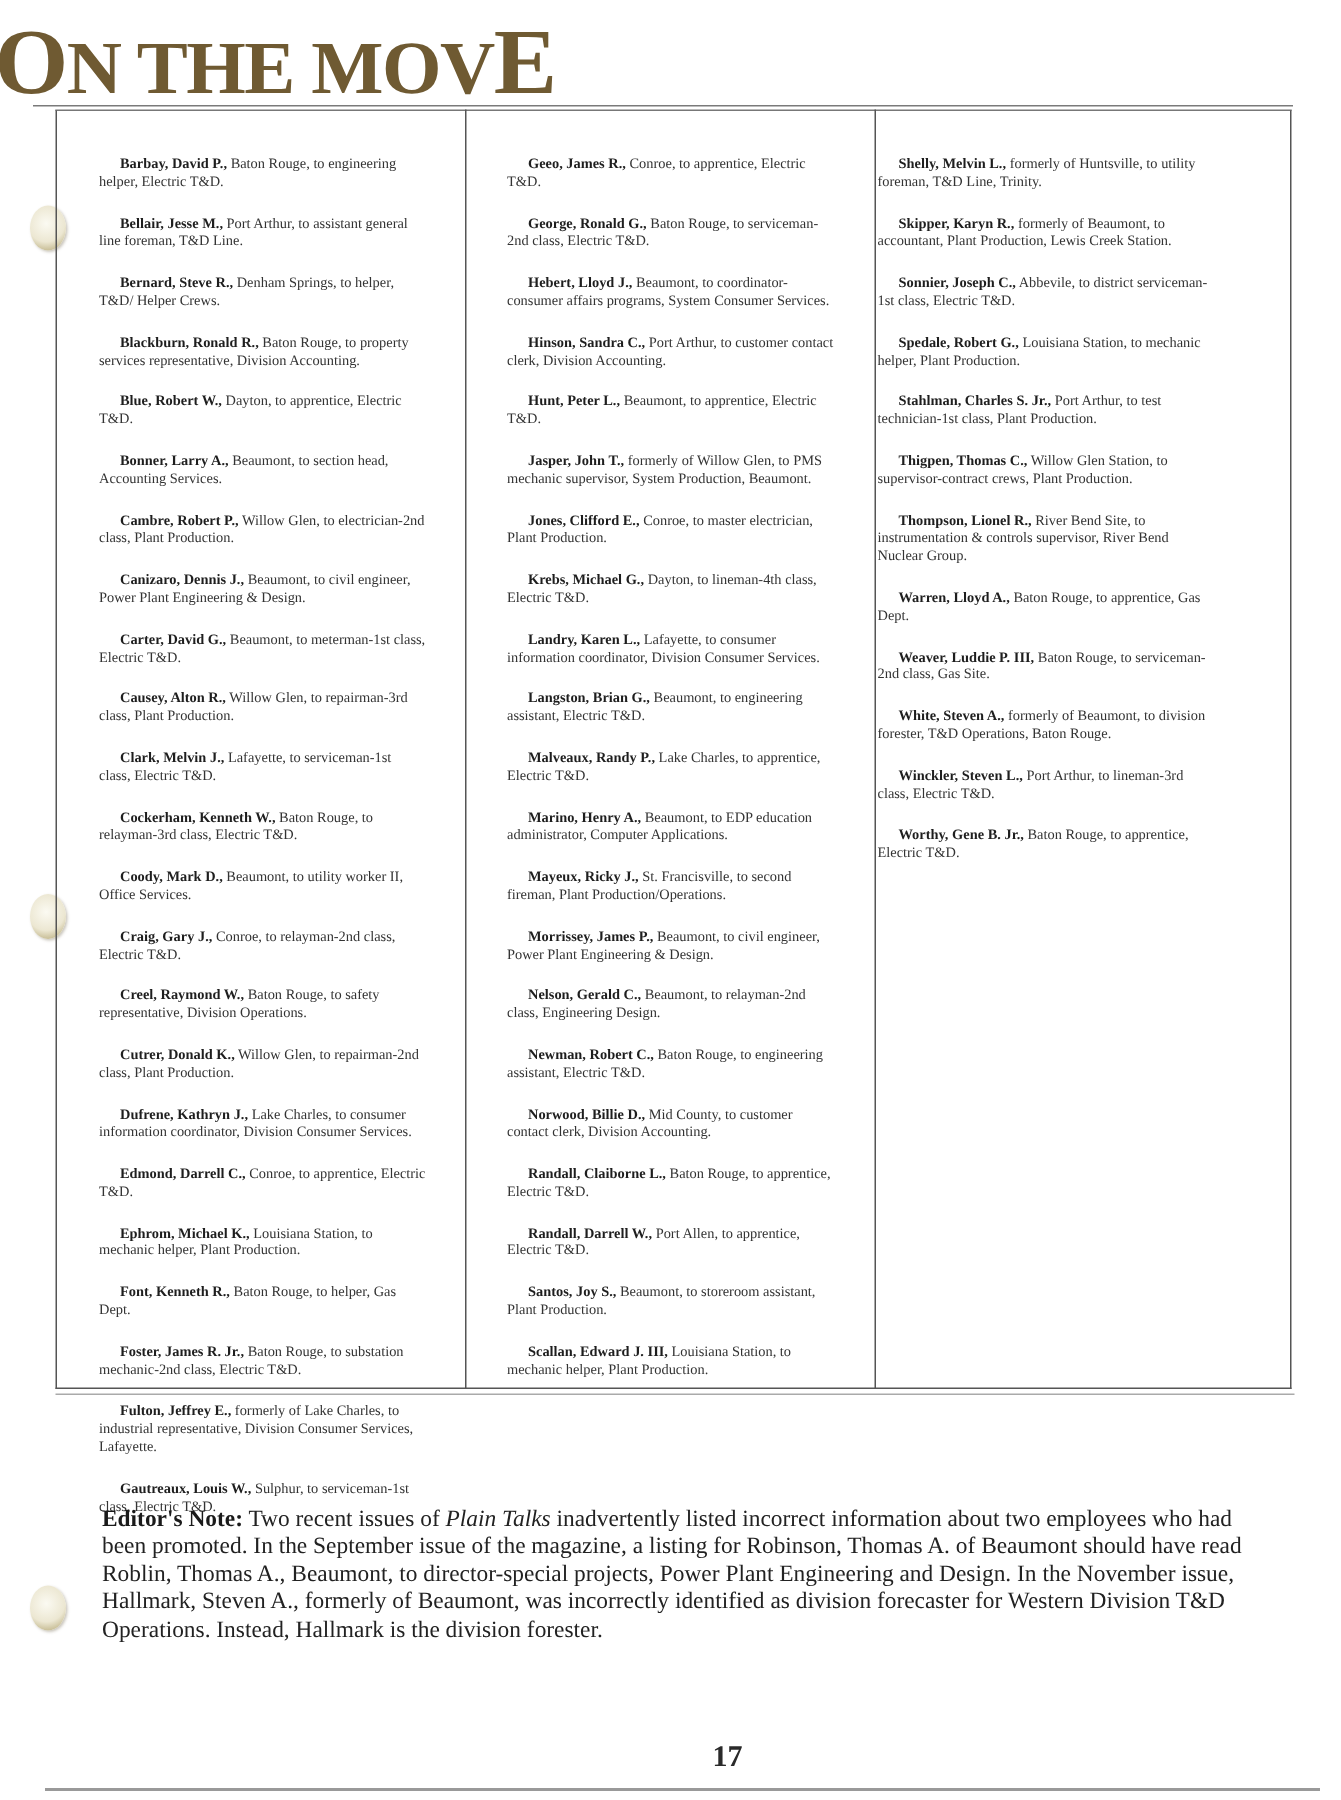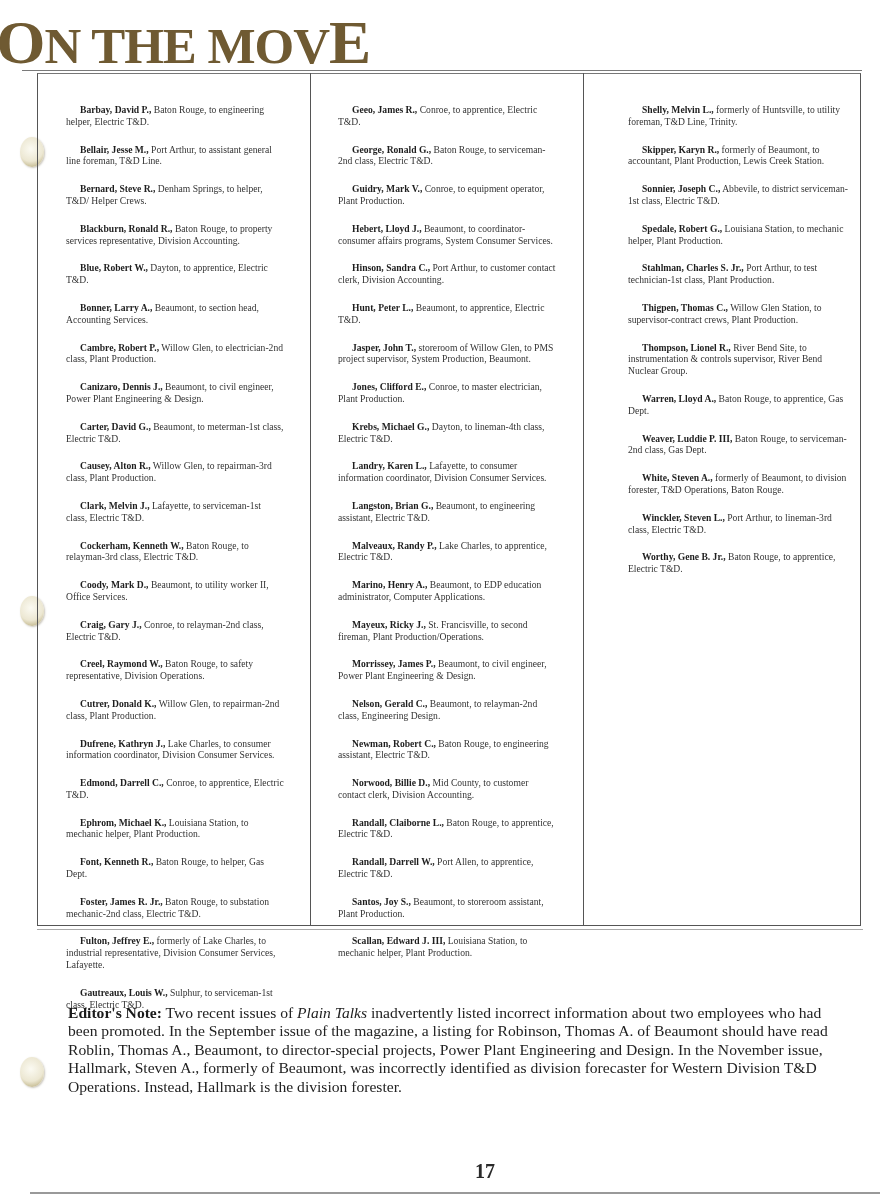--- a/index.html
+++ b/index.html
@@ -32,21 +32,21 @@
   }
   .col {
     position: absolute; top: 88px;
     font-family: "Liberation Serif", "DejaVu Serif", serif;
     font-size: 9.6px; line-height: 11.8px; color: #333;
   }
   .entry { margin: 16px; text-indent: 14px; text-align: left; }
   .entry b { color: #1e1e1e; }
   .c1 { left: 50px; width: 250px; }
   .c2 { left: 322px; width: 252px; }
-  .c3 { left: 612px; width: 252px; }
+  .c3 { left: 569px; width: 252px; }
   .note {
     position: absolute; left: 68px; top: 988px; width: 760px;
     font-family: "Liberation Serif", "DejaVu Serif", serif;
     font-size: 15.6px; line-height: 18.6px; color: #222;
   }
   .note b { color: #1a1a1a; margin-top: 31px; }
   .page-num {
     position: absolute; left: 0; width: 894px; top: 1160px; text-align: center;
     font-family: "Liberation Serif", serif; font-weight: bold; font-size: 20px; color: #2a2a2a; margin-left: 38px;
   }
@@ -97,25 +97,24 @@
     <p class="entry"><b>Edmond, Darrell C.,</b><span> Conroe, to apprentice, Electric T&amp;D.</span></p>
     <p class="entry"><b>Ephrom, Michael K.,</b><span> Louisiana Station, to mechanic helper, Plant Production.</span></p>
     <p class="entry"><b>Font, Kenneth R.,</b><span> Baton Rouge, to helper, Gas Dept.</span></p>
     <p class="entry"><b>Foster, James R. Jr.,</b><span> Baton Rouge, to substation mechanic-2nd class, Electric T&amp;D.</span></p>
     <p class="entry"><b>Fulton, Jeffrey E.,</b><span> formerly of Lake Charles, to industrial representative, Division Consumer Services, Lafayette.</span></p>
     <p class="entry"><b>Gautreaux, Louis W.,</b><span> Sulphur, to serviceman-1st class, Electric T&amp;D.</span></p>
   </div>
 <div class="col c2" id="col1">
     <p class="entry"><b>Geeo, James R.,</b><span> Conroe, to apprentice, Electric T&amp;D.</span></p>
     <p class="entry"><b>George, Ronald G.,</b><span> Baton Rouge, to serviceman-2nd class, Electric T&amp;D.</span></p>
-    <p class="entry"><b>Guidry, Mark V.,</b><span> Conroe, to equipment operator, Plant Production.</span></p>
     <p class="entry"><b>Hebert, Lloyd J.,</b><span> Beaumont, to coordinator-consumer affairs programs, System Consumer Services.</span></p>
     <p class="entry"><b>Hinson, Sandra C.,</b><span> Port Arthur, to customer contact clerk, Division Accounting.</span></p>
     <p class="entry"><b>Hunt, Peter L.,</b><span> Beaumont, to apprentice, Electric T&amp;D.</span></p>
-    <p class="entry"><b>Jasper, John T.,</b><span> storeroom of Willow Glen, to PMS project supervisor, System Production, Beaumont.</span></p>
+    <p class="entry"><b>Jasper, John T.,</b><span> formerly of Willow Glen, to PMS mechanic supervisor, System Production, Beaumont.</span></p>
     <p class="entry"><b>Jones, Clifford E.,</b><span> Conroe, to master electrician, Plant Production.</span></p>
     <p class="entry"><b>Krebs, Michael G.,</b><span> Dayton, to lineman-4th class, Electric T&amp;D.</span></p>
     <p class="entry"><b>Landry, Karen L.,</b><span> Lafayette, to consumer information coordinator, Division Consumer Services.</span></p>
     <p class="entry"><b>Langston, Brian G.,</b><span> Beaumont, to engineering assistant, Electric T&amp;D.</span></p>
     <p class="entry"><b>Malveaux, Randy P.,</b><span> Lake Charles, to apprentice, Electric T&amp;D.</span></p>
     <p class="entry"><b>Marino, Henry A.,</b><span> Beaumont, to EDP education administrator, Computer Applications.</span></p>
     <p class="entry"><b>Mayeux, Ricky J.,</b><span> St. Francisville, to second fireman, Plant Production/Operations.</span></p>
     <p class="entry"><b>Morrissey, James P.,</b><span> Beaumont, to civil engineer, Power Plant Engineering &amp; Design.</span></p>
     <p class="entry"><b>Nelson, Gerald C.,</b><span> Beaumont, to relayman-2nd class, Engineering Design.</span></p>
     <p class="entry"><b>Newman, Robert C.,</b><span> Baton Rouge, to engineering assistant, Electric T&amp;D.</span></p>
@@ -127,21 +126,21 @@
   </div>
 <div class="col c3" id="col2">
     <p class="entry"><b>Shelly, Melvin L.,</b><span> formerly of Huntsville, to utility foreman, T&amp;D Line, Trinity.</span></p>
     <p class="entry"><b>Skipper, Karyn R.,</b><span> formerly of Beaumont, to accountant, Plant Production, Lewis Creek Station.</span></p>
     <p class="entry"><b>Sonnier, Joseph C.,</b><span> Abbevile, to district serviceman-1st class, Electric T&amp;D.</span></p>
     <p class="entry"><b>Spedale, Robert G.,</b><span> Louisiana Station, to mechanic helper, Plant Production.</span></p>
     <p class="entry"><b>Stahlman, Charles S. Jr.,</b><span> Port Arthur, to test technician-1st class, Plant Production.</span></p>
     <p class="entry"><b>Thigpen, Thomas C.,</b><span> Willow Glen Station, to supervisor-contract crews, Plant Production.</span></p>
     <p class="entry"><b>Thompson, Lionel R.,</b><span> River Bend Site, to instrumentation &amp; controls supervisor, River Bend Nuclear Group.</span></p>
     <p class="entry"><b>Warren, Lloyd A.,</b><span> Baton Rouge, to apprentice, Gas Dept.</span></p>
-    <p class="entry"><b>Weaver, Luddie P. III,</b><span> Baton Rouge, to serviceman-2nd class, Gas Dept.</span></p>
+    <p class="entry"><b>Weaver, Luddie P. III,</b><span> Baton Rouge, to serviceman-2nd class, Gas Site.</span></p>
     <p class="entry"><b>White, Steven A.,</b><span> formerly of Beaumont, to division forester, T&amp;D Operations, Baton Rouge.</span></p>
     <p class="entry"><b>Winckler, Steven L.,</b><span> Port Arthur, to lineman-3rd class, Electric T&amp;D.</span></p>
     <p class="entry"><b>Worthy, Gene B. Jr.,</b><span> Baton Rouge, to apprentice, Electric T&amp;D.</span></p>
   </div>
 
 <p class="note"><b>Editor's Note:</b><span> Two recent issues of </span><i>Plain Talks</i><span> inadvertently listed incorrect information about two employees who had been promoted. In the September issue of the magazine, a listing for Robinson, Thomas A. of Beaumont should have read Roblin, Thomas A., Beaumont, to director-special projects, Power Plant Engineering and Design. In the November issue, Hallmark, Steven A., formerly of Beaumont, was incorrectly identified as division forecaster for Western Division T&amp;D Operations. Instead, Hallmark is the division forester.</span></p>
 
 <div class="page-num">17</div>
 <div class="rule-foot"></div>
 

